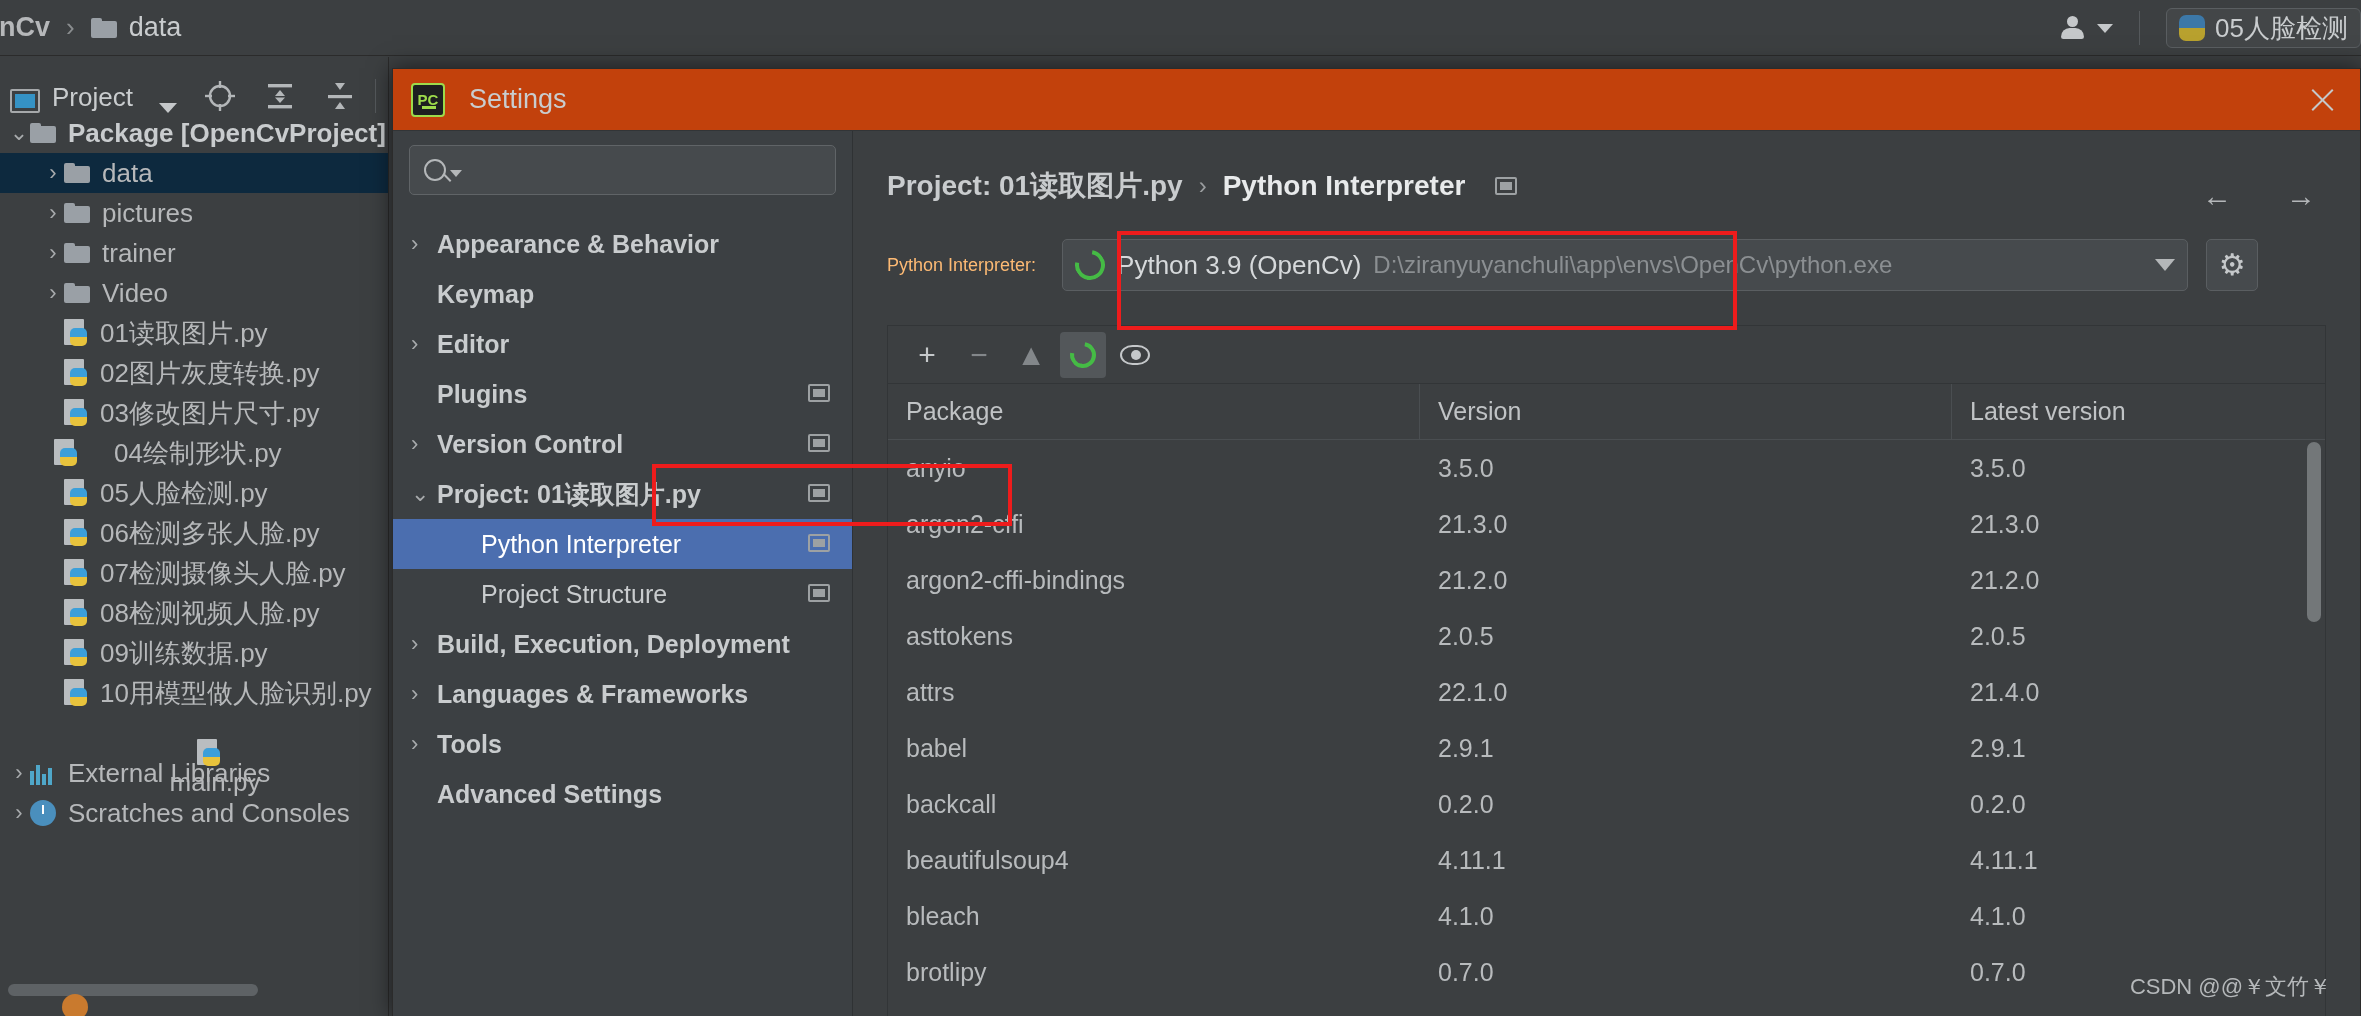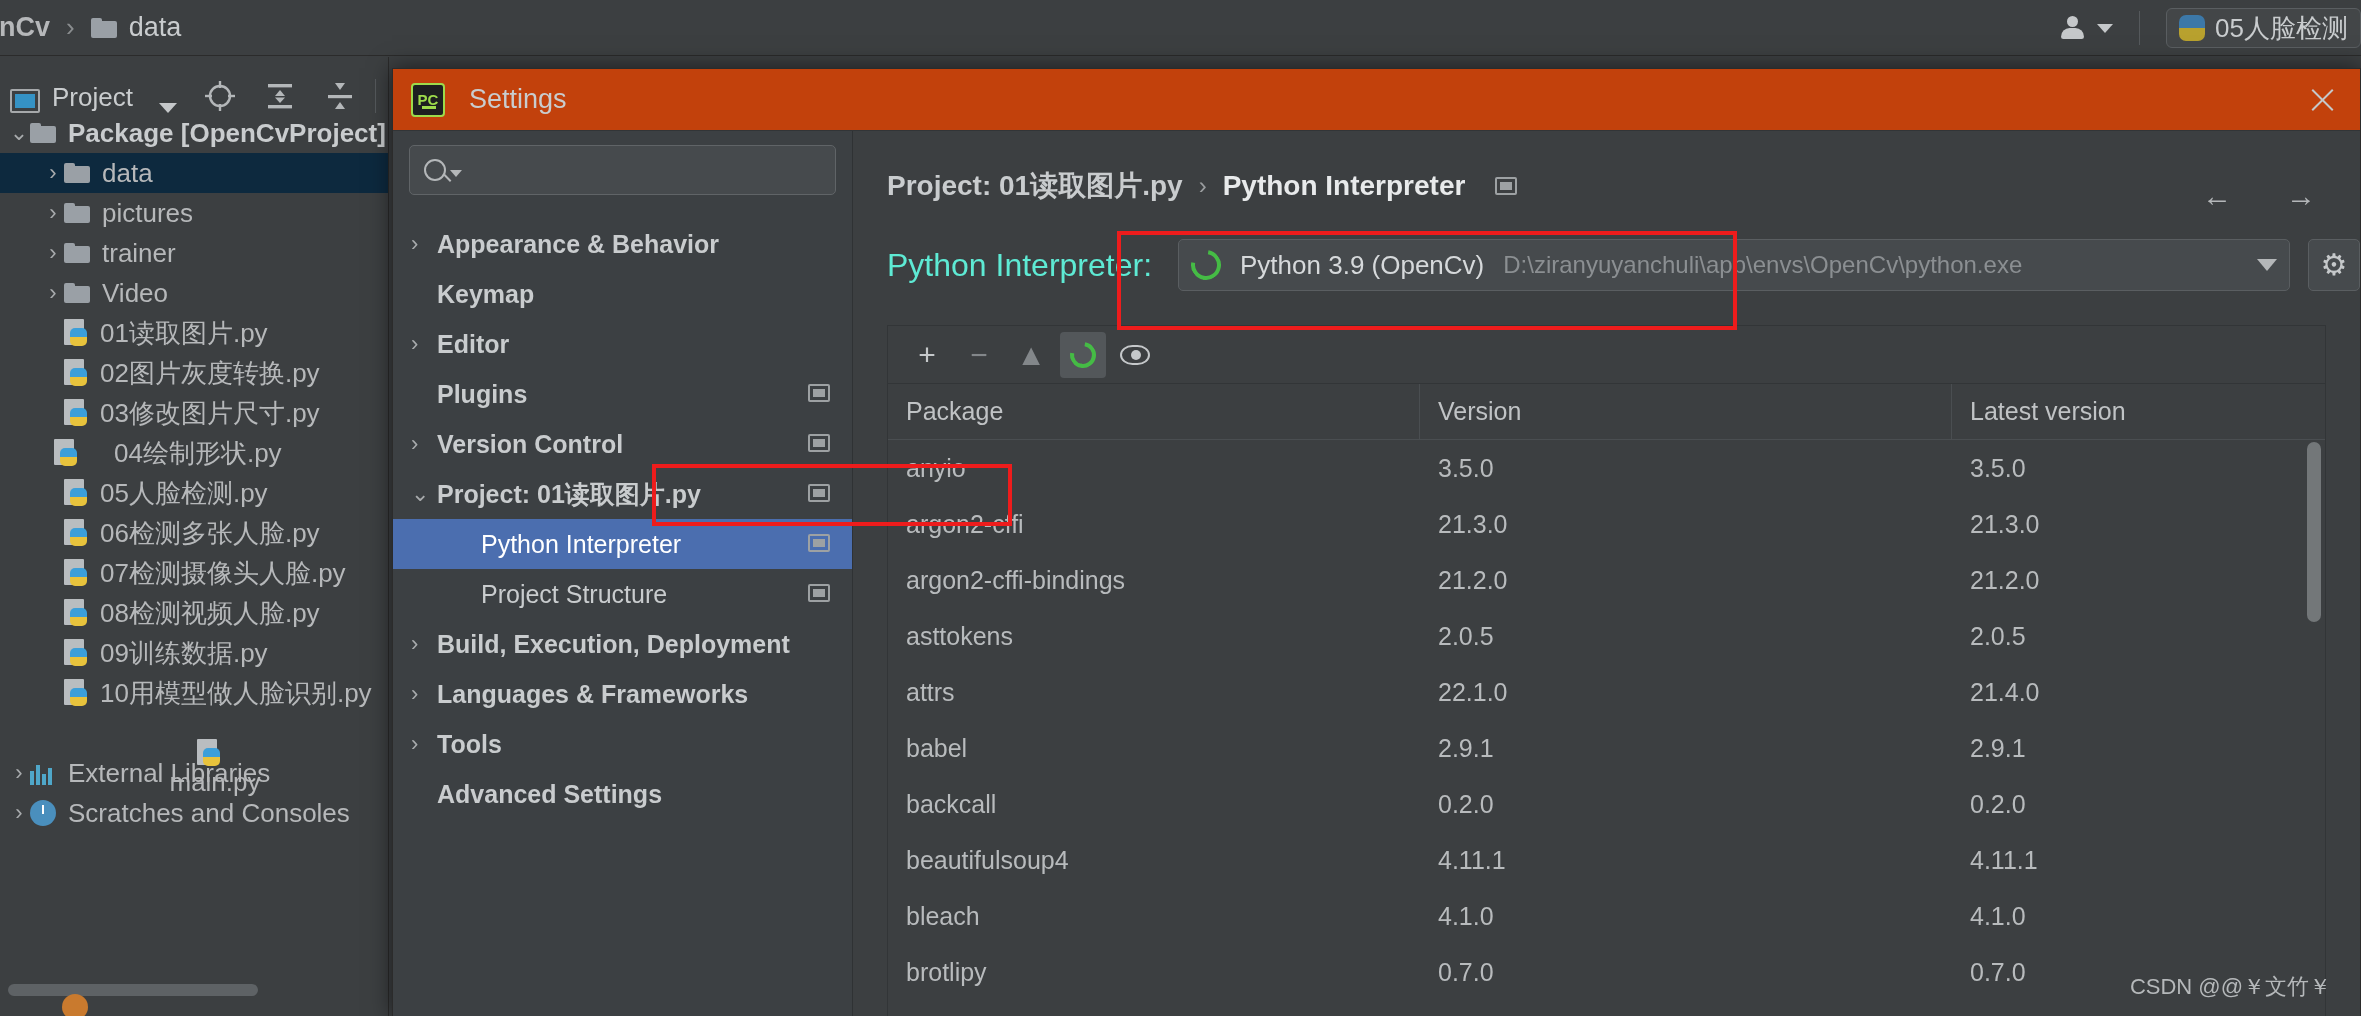--- a/index.html
+++ b/index.html
@@ -203,25 +203,25 @@
   .cr-badge { margin-left:30px; width:22px;height:18px;
     border:2px solid #9da1a3;border-radius:2px; position:relative; }
   .cr-badge:after{content:"";position:absolute;left:3px;top:3px;width:12px;height:8px;
     background:#9da1a3;}
   .nav-arrows { position:absolute; right:44px; top:48px; display:flex; gap:54px; }
   .nav-arrows div { color:#b4b7b9; font-size:30px; cursor:pointer; }
 
   .interp-row {
     display:flex; align-items:center; padding:34px 0 0 34px; position:relative;
   }
-  .interp-label { color:#5eead4; font-size:32px; white-space:nowrap; }
+  .interp-label { color:#fdba74; font-size:18px; white-space:nowrap; }
   .interp-combo {
     margin-left:26px; flex:1; height:52px; max-width:1126px;
     border:1px solid #5a5e61; border-radius:5px; background:#464a4d;
-    display:flex; align-items:center; padding:0 12px;gap:7px;
+    display:flex; align-items:center; padding:0 12px;
   }
   .conda-ic {
     width:30px;height:30px;border-radius:50%;flex:none;margin-right:12px;
     border:4px solid #45bb45; border-top-color:transparent;
     transform:rotate(-35deg);
   }
   .interp-name { color:#d6d9db; font-size:26px; white-space:nowrap; }
   .interp-path { color:#8b8f92; font-size:24px; margin-left:12px; white-space:nowrap; }
   .combo-caret {
     margin-left:auto; width:0;height:0;border-left:10px solid transparent;

